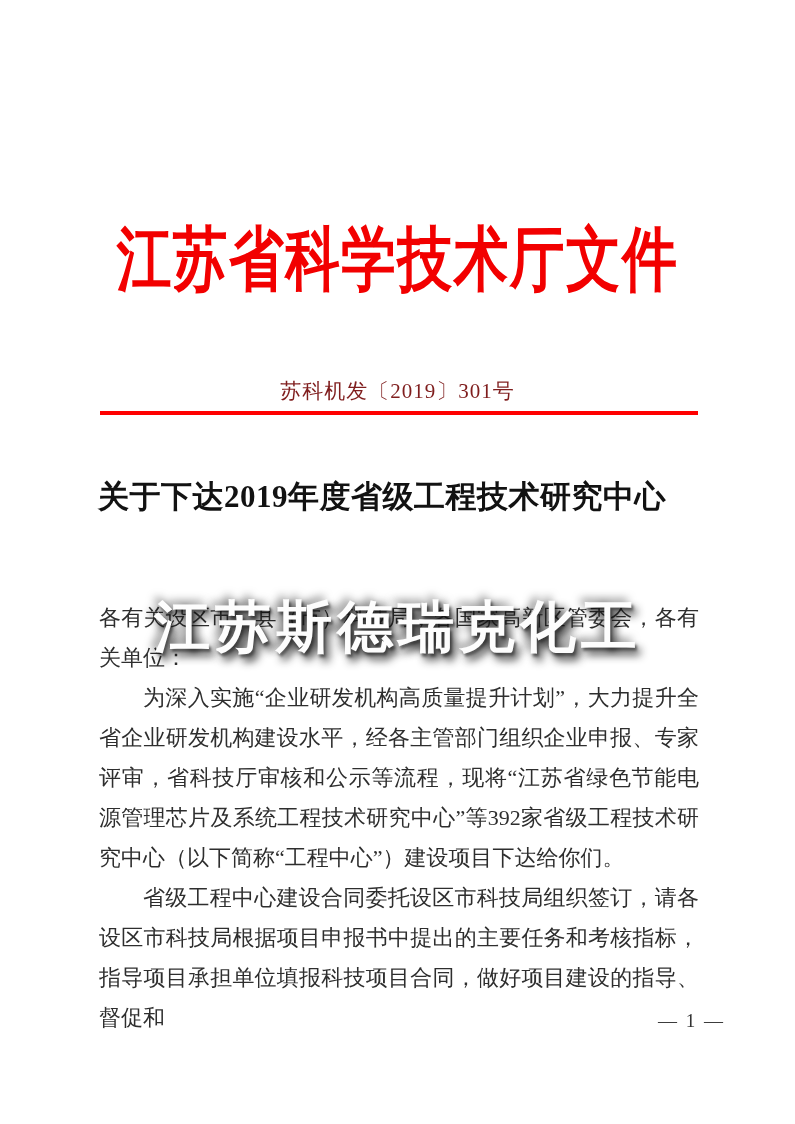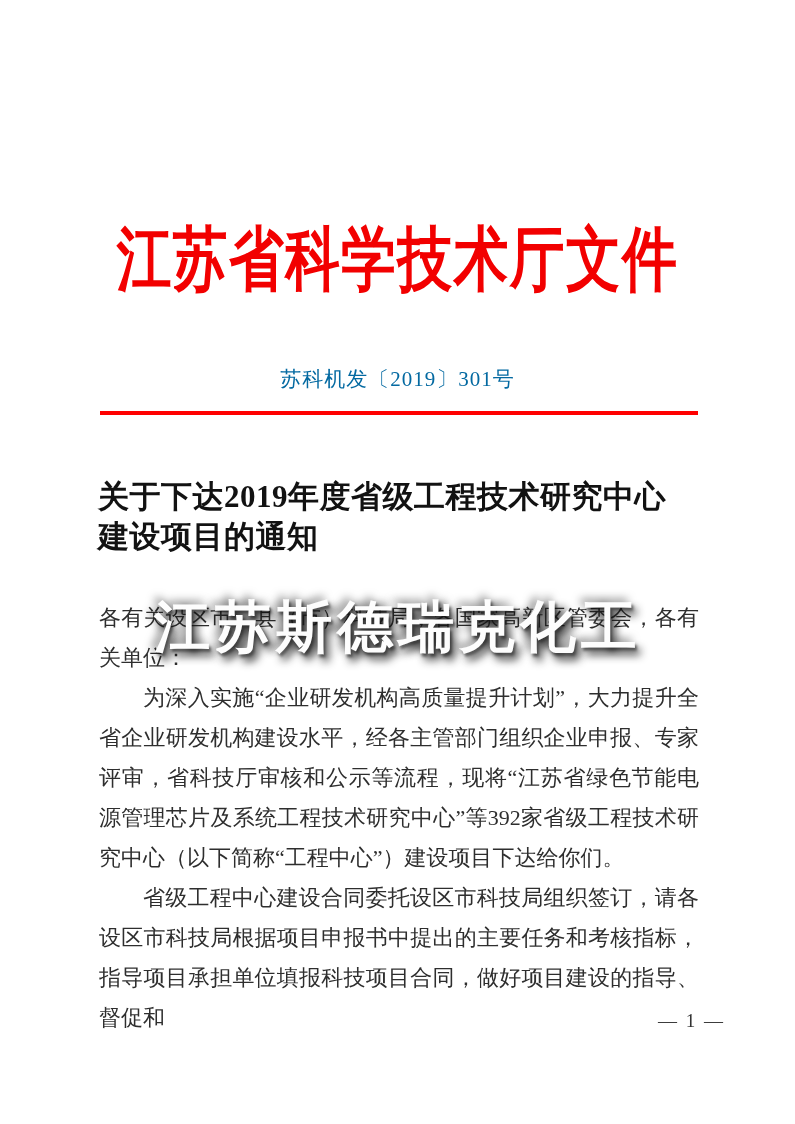--- a/index.html
+++ b/index.html
@@ -26,28 +26,28 @@
     font-weight: bold;
     line-height: 88px;
     letter-spacing: 2px;
     white-space: nowrap;
     transform: scaleX(0.78);
     transform-origin: 50% 50%;
     color: #f20000;
   }
   .doc-number {
     position: absolute;
-    top: 364px;
+    top: 376px;
     left: 0;
     width: 795px;
     text-align: center;
     font-size: 21px;
     line-height: 30px;
     letter-spacing: 1px;
-    color: #0369a1;
+    color: #7f1d1d;
   }
   .red-line {
     position: absolute;
     top: 411px;
     left: 100px;
     width: 598px;
     height: 4px;
     background: #ff0000;
   }
   .doc-title {
@@ -109,21 +109,20 @@
 <div class="page">
 
   <div class="masthead" style="color: rgb(242, 0, 0);">江苏省科学技术厅文件</div>
 
   <div class="doc-number">苏科机发〔2019〕301号</div>
 
   <div class="red-line" style="background: rgb(255, 0, 0);"></div>
 
   <div class="doc-title">
     <div>关于下达2019年度省级工程技术研究中心</div>
-    <div>建设项目的通知</div>
   </div>
 
   <div class="body-block">
     <p class="salutation">各有关设区市、县（市）科技局，各国家高新区管委会，各有关单位：</p>
     <p class="para">为深入实施“企业研发机构高质量提升计划”，大力提升全省企业研发机构建设水平，经各主管部门组织企业申报、专家评审，省科技厅审核和公示等流程，现将“江苏省绿色节能电源管理芯片及系统工程技术研究中心”等392家省级工程技术研究中心（以下简称“工程中心”）建设项目下达给你们。</p>
     <p class="para">省级工程中心建设合同委托设区市科技局组织签订，请各设区市科技局根据项目申报书中提出的主要任务和考核指标，指导项目承担单位填报科技项目合同，做好项目建设的指导、督促和</p>
   </div>
 
   <div class="watermark">江苏斯德瑞克化工</div>
 

